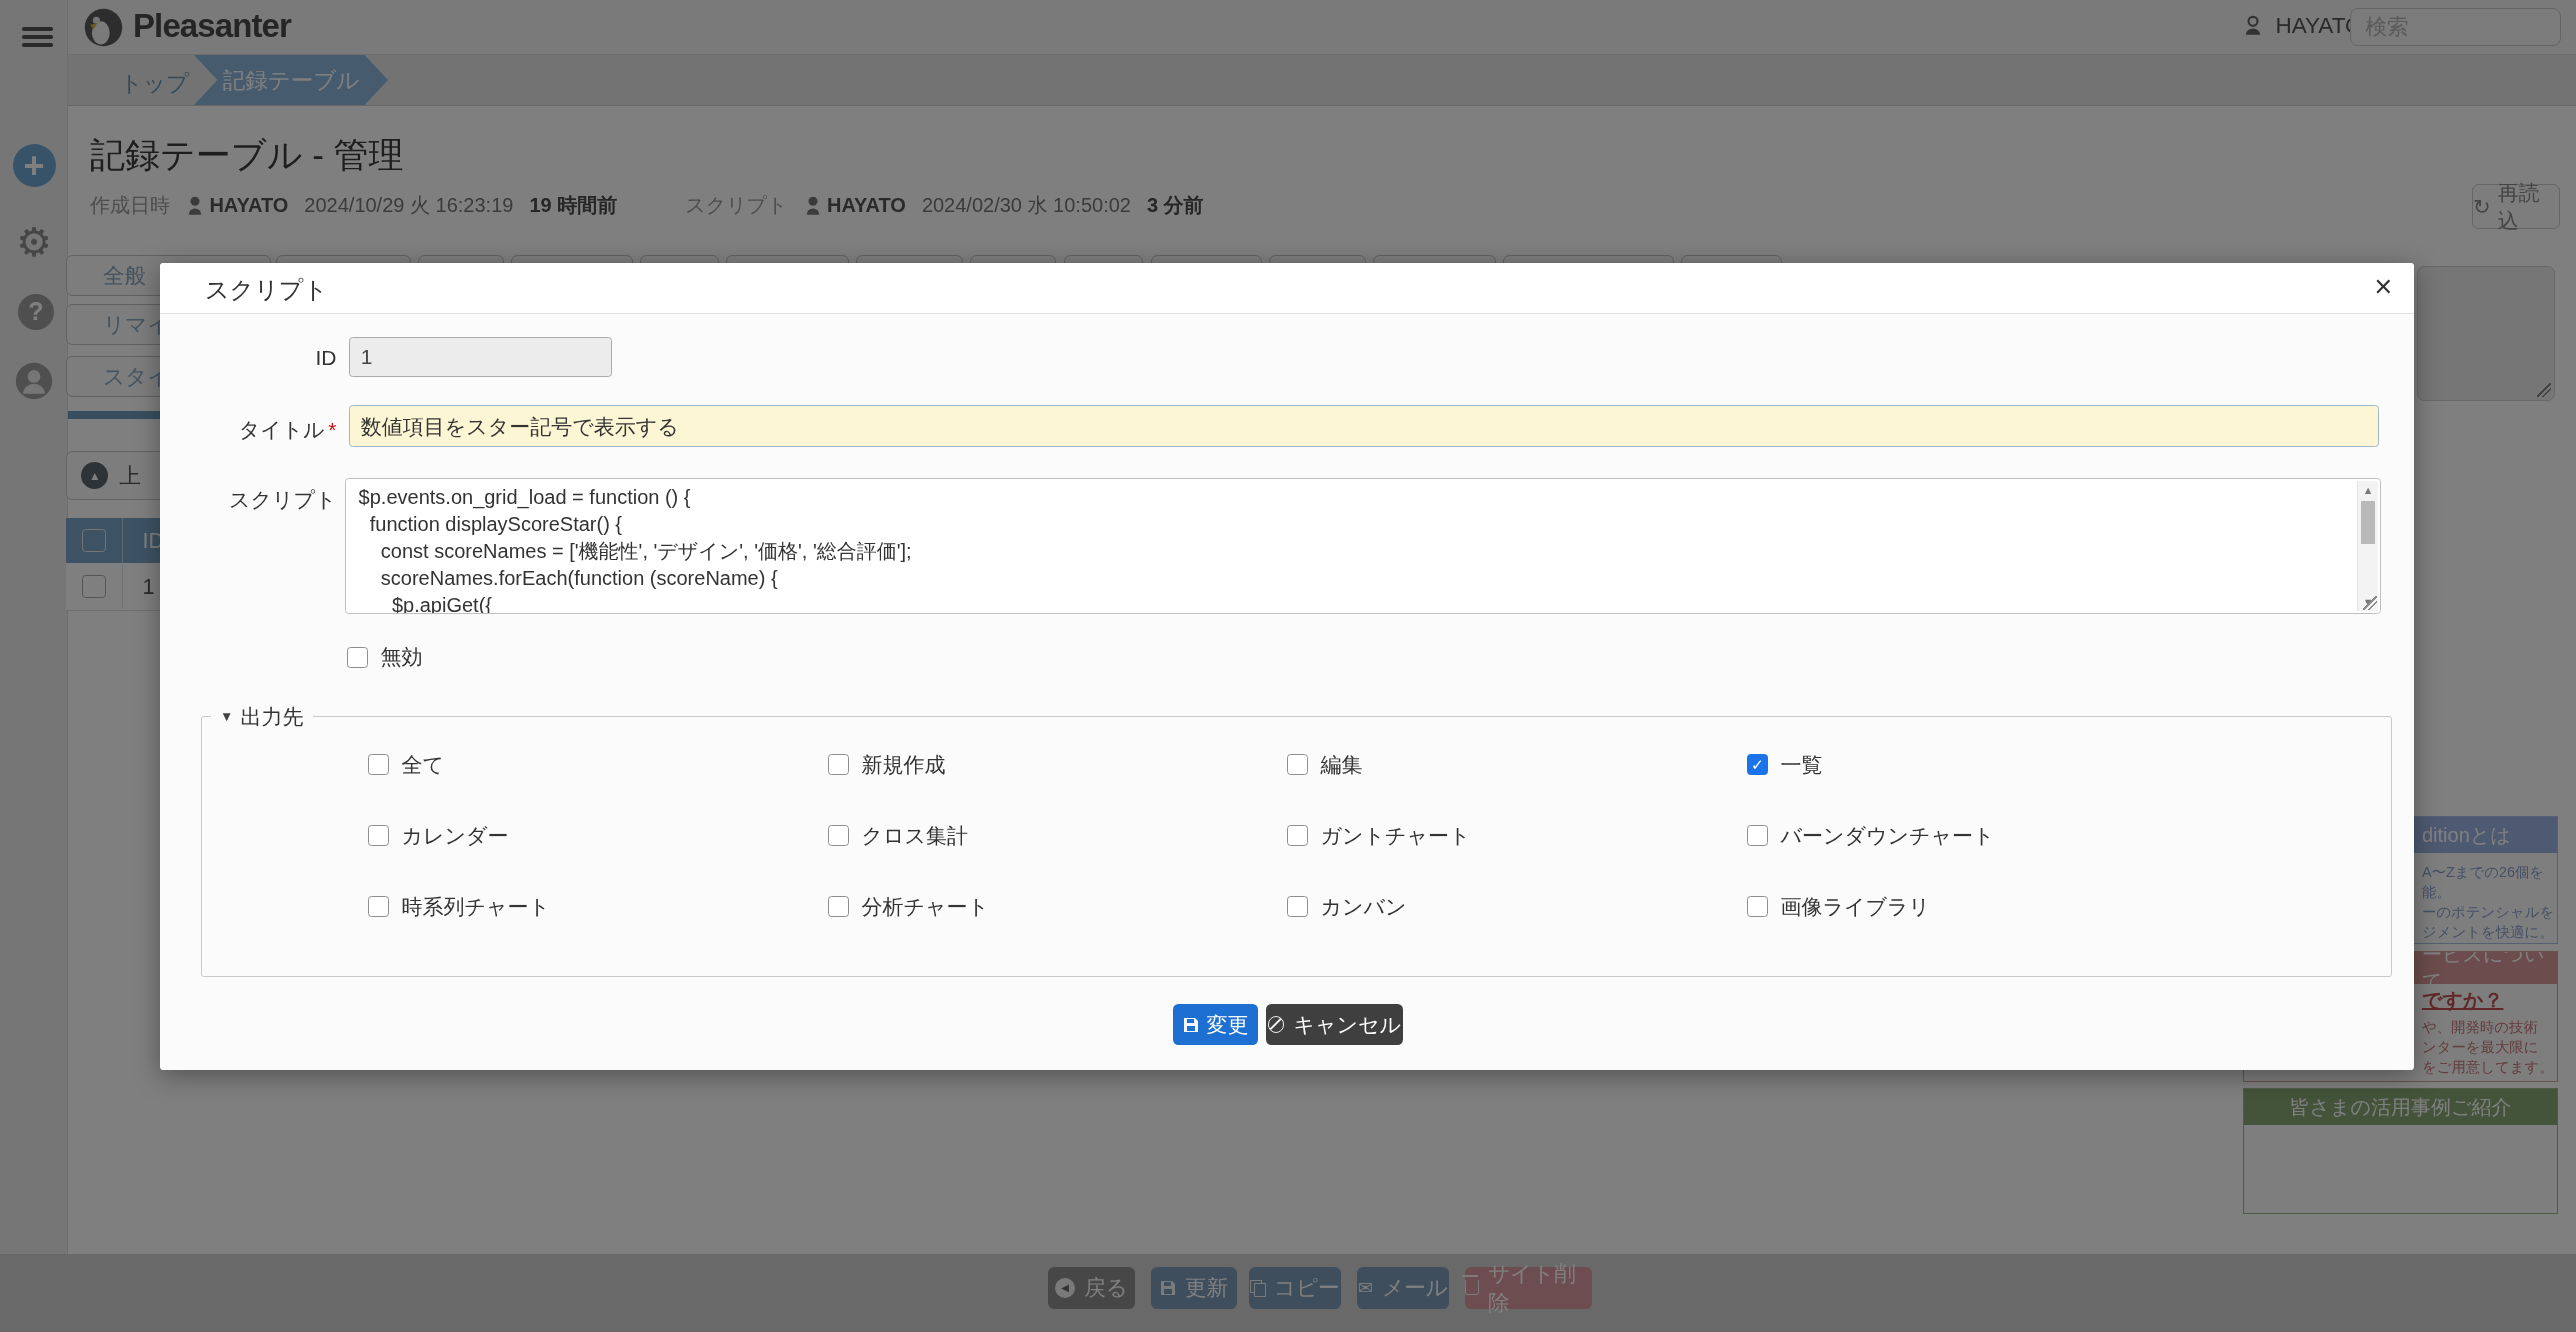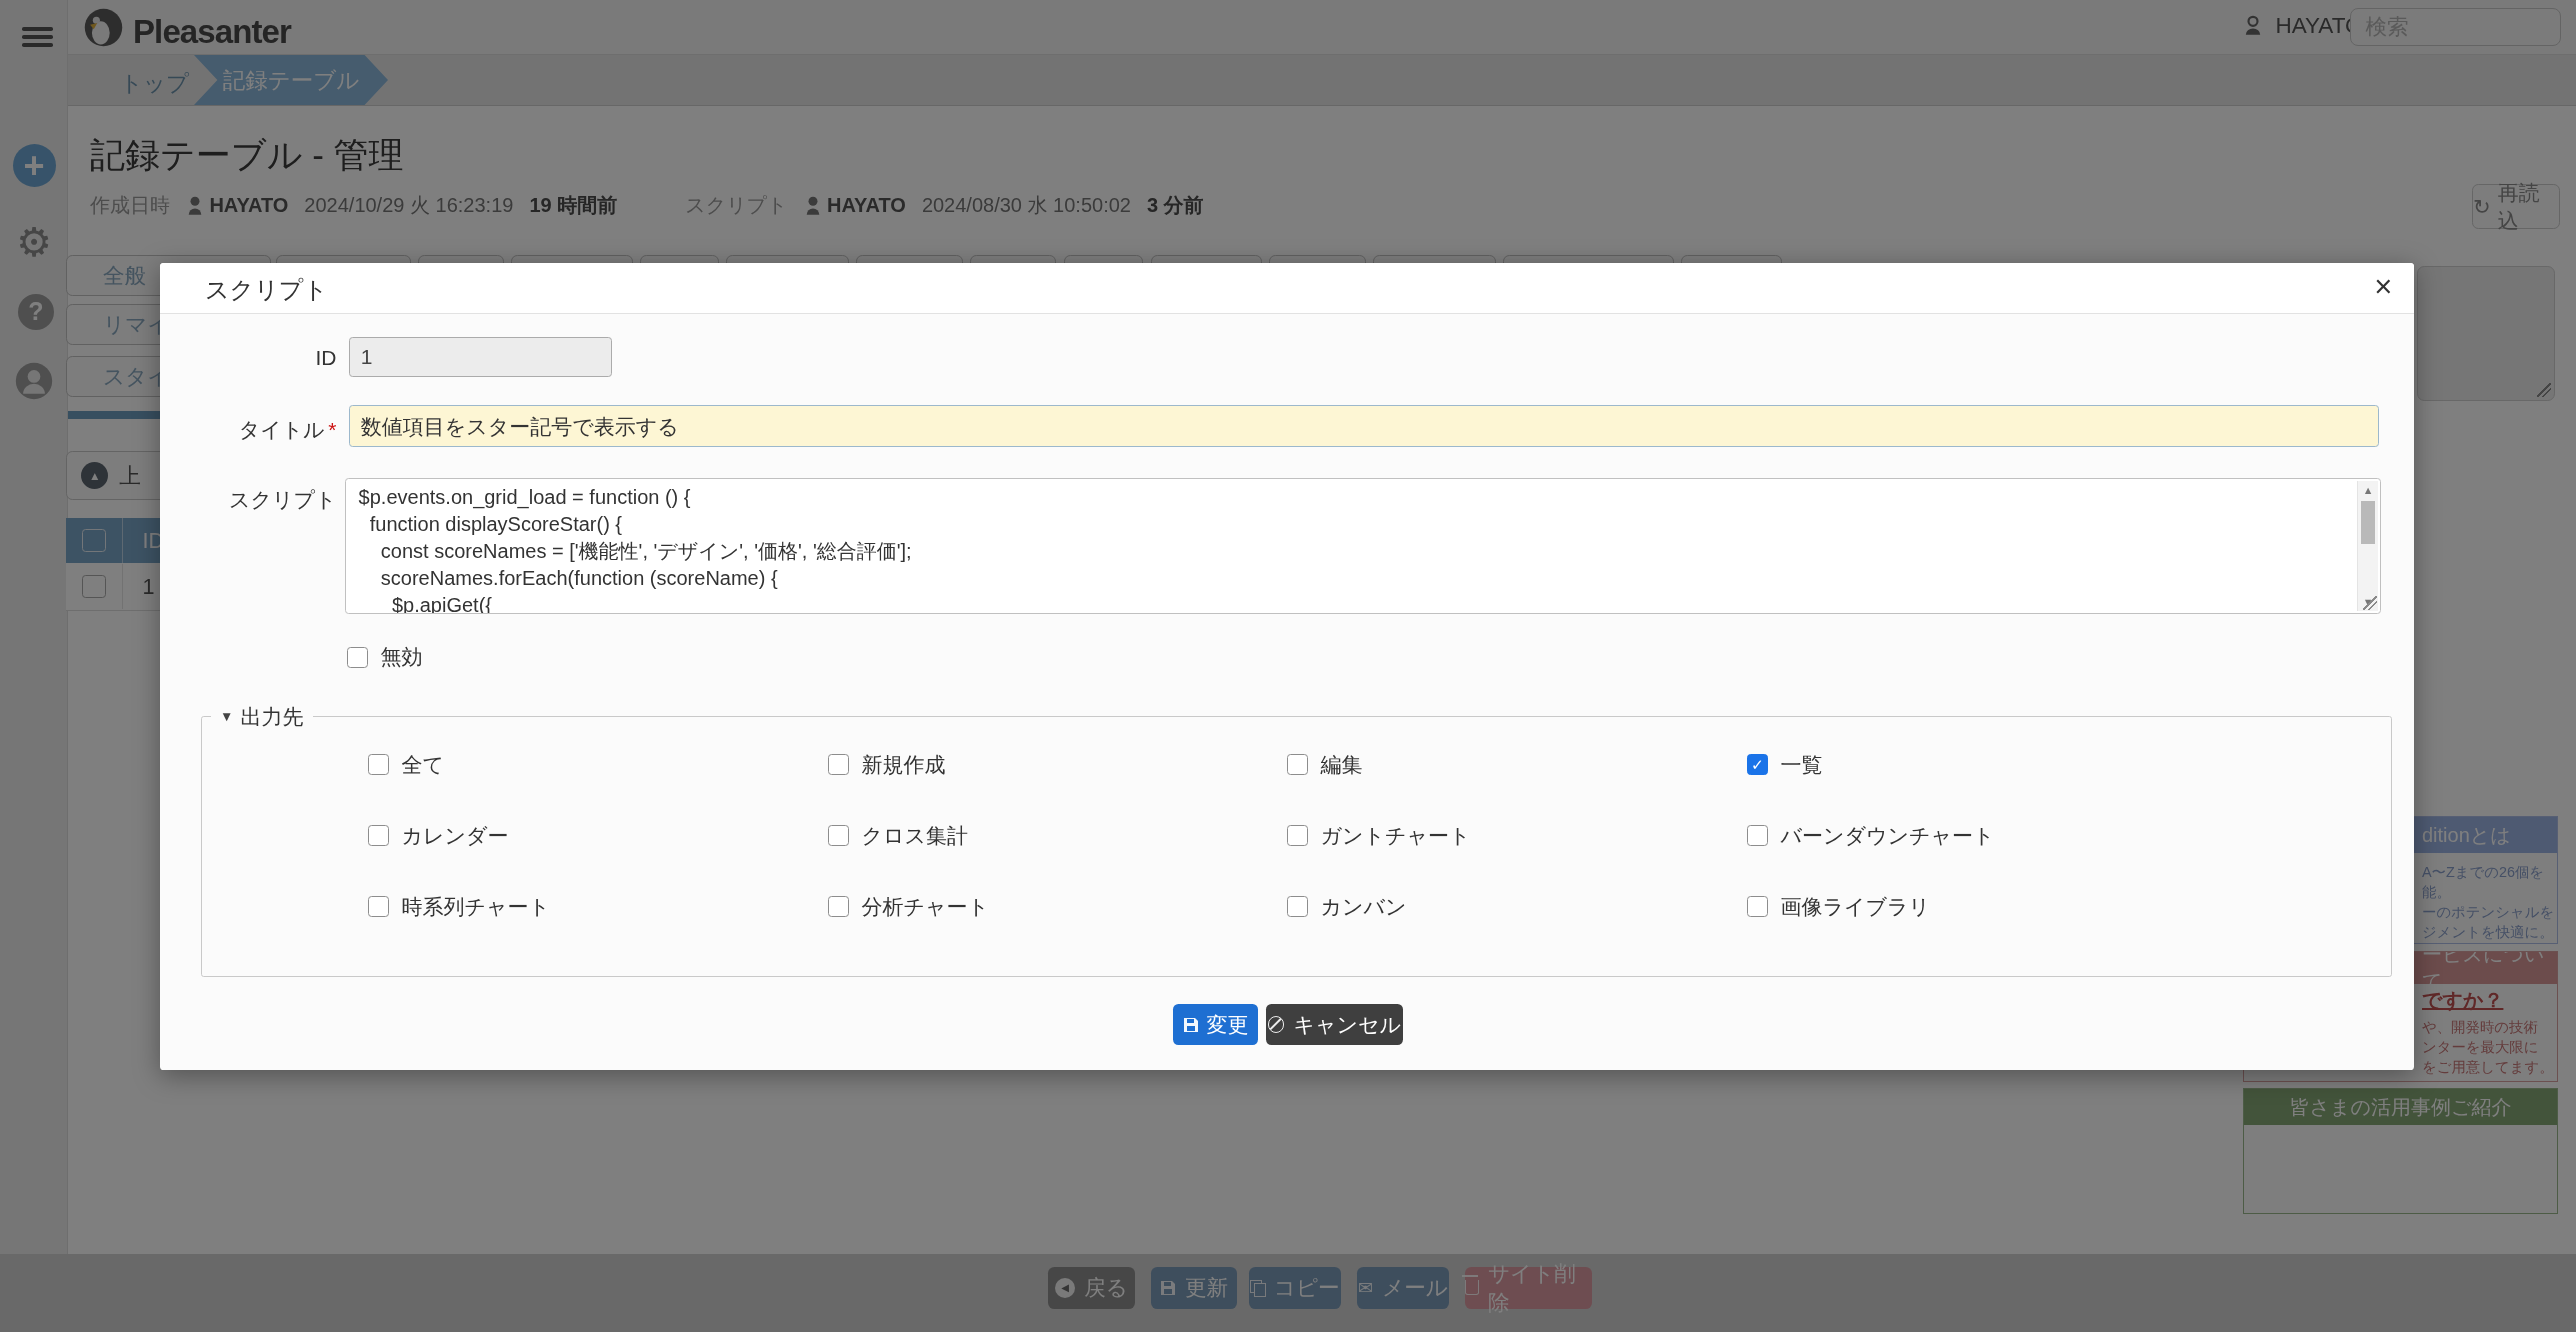--- a/index.html
+++ b/index.html
@@ -9,21 +9,21 @@
   
   .page{position:absolute;inset:0;background:#fff;}
   .hdr{position:absolute;left:0;top:0;width:2576px;height:54px;background:#f4f4f4;border-bottom:0.9px solid #ddd;}
   .leftnav{position:absolute;left:0;top:0;width:67px;height:1333px;background:#ededed;border-right:0.9px solid #dcdcdc;}
   .burger{position:absolute;left:21.6px;top:27px;width:31px;height:20px;}
   .burger div{height:3.6px;background:#555;border-radius:1.8px;margin-bottom:4.5px;}
   .navico{position:absolute;left:12.6px;width:43px;height:43px;display:flex;align-items:center;justify-content:center;}
   .plus{background:#6ea7d4;border-radius:50%;color:#fff;font-size:36px;font-weight:bold;line-height:40px;}
   .gear{color:#8c8c8c;font-size:40px;}
   .helpc{background:#9e9e9e;border-radius:50%;color:#fff;font-size:25px;font-weight:bold;width:36px;height:36px;margin-left:3.6px;}
-  .logo{position:absolute;left:83px;top:7.2px;display:flex;align-items:flex-end;gap:9px;}
+  .logo{position:absolute;left:83px;top:7.2px;display:flex;align-items:flex-start;gap:9px;}
   .logo-name{font-size:33px;font-weight:bold;color:#4a4a4a;letter-spacing:-0.9px;}
   .huser{position:absolute;left:2244px;top:12.6px;display:flex;align-items:center;gap:8px;color:#555;font-size:22.5px;}
   .search{position:absolute;left:2350px;top:8px;width:211px;height:38px;border:0.9px solid #c9c9c9;border-radius:8px;
           background:#f6f6f6;font-size:21.6px;color:#555;padding:0 14.4px;box-sizing:border-box;}
   .search::placeholder{color:#b5b5b5;}
   .crumbbar{position:absolute;left:68px;top:55px;width:2508px;height:50px;background:#e7e7e7;border-bottom:0.9px solid #cfcfcf;}
   .crumb-top{position:absolute;left:52px;top:12.6px;font-size:22.5px;color:#6d93ad;}
   .crumb-cur{position:absolute;left:126px;top:0;width:194px;height:50px;background:#8cb8dc;color:#fff;font-size:22.5px;
              display:flex;align-items:center;justify-content:center;
              clip-path:polygon(0 0,calc(100% - 23.4px) 0,100% 50%,calc(100% - 23.4px) 100%,0 100%,23.4px 50%);}
@@ -181,21 +181,21 @@
     <span class="usr">HAYATO</span>
     <span>2024/10/29 火 16:23:19</span>
     <span class="ago">19 時間前</span>
     <span style="width:36px;"></span>
     <span class="lbl">スクリプト</span>
     <svg class="pin" viewBox="0 0 20 24">
         <circle cx="10" cy="7" r="5" fill="#777"></circle>
         <path d="M3 22 a7 7 0 0 1 14 0 z" fill="#777"></path>
       </svg>
     <span class="usr">HAYATO</span>
-    <span>2024/08/30 水 10:50:02</span>
+    <span>2024/02/30 水 10:50:02</span>
     <span class="ago">3 分前</span>
   </div>
 
   <div class="reload">
     <span>↻</span>
     <span>再読込</span>
   </div>
 
   <div class="tabstub tabtxt" style="left:66px;top:255px;width:205px;">全般</div>
   <div class="tabstub" style="left:276px;top:255px;width:135px;"></div>

